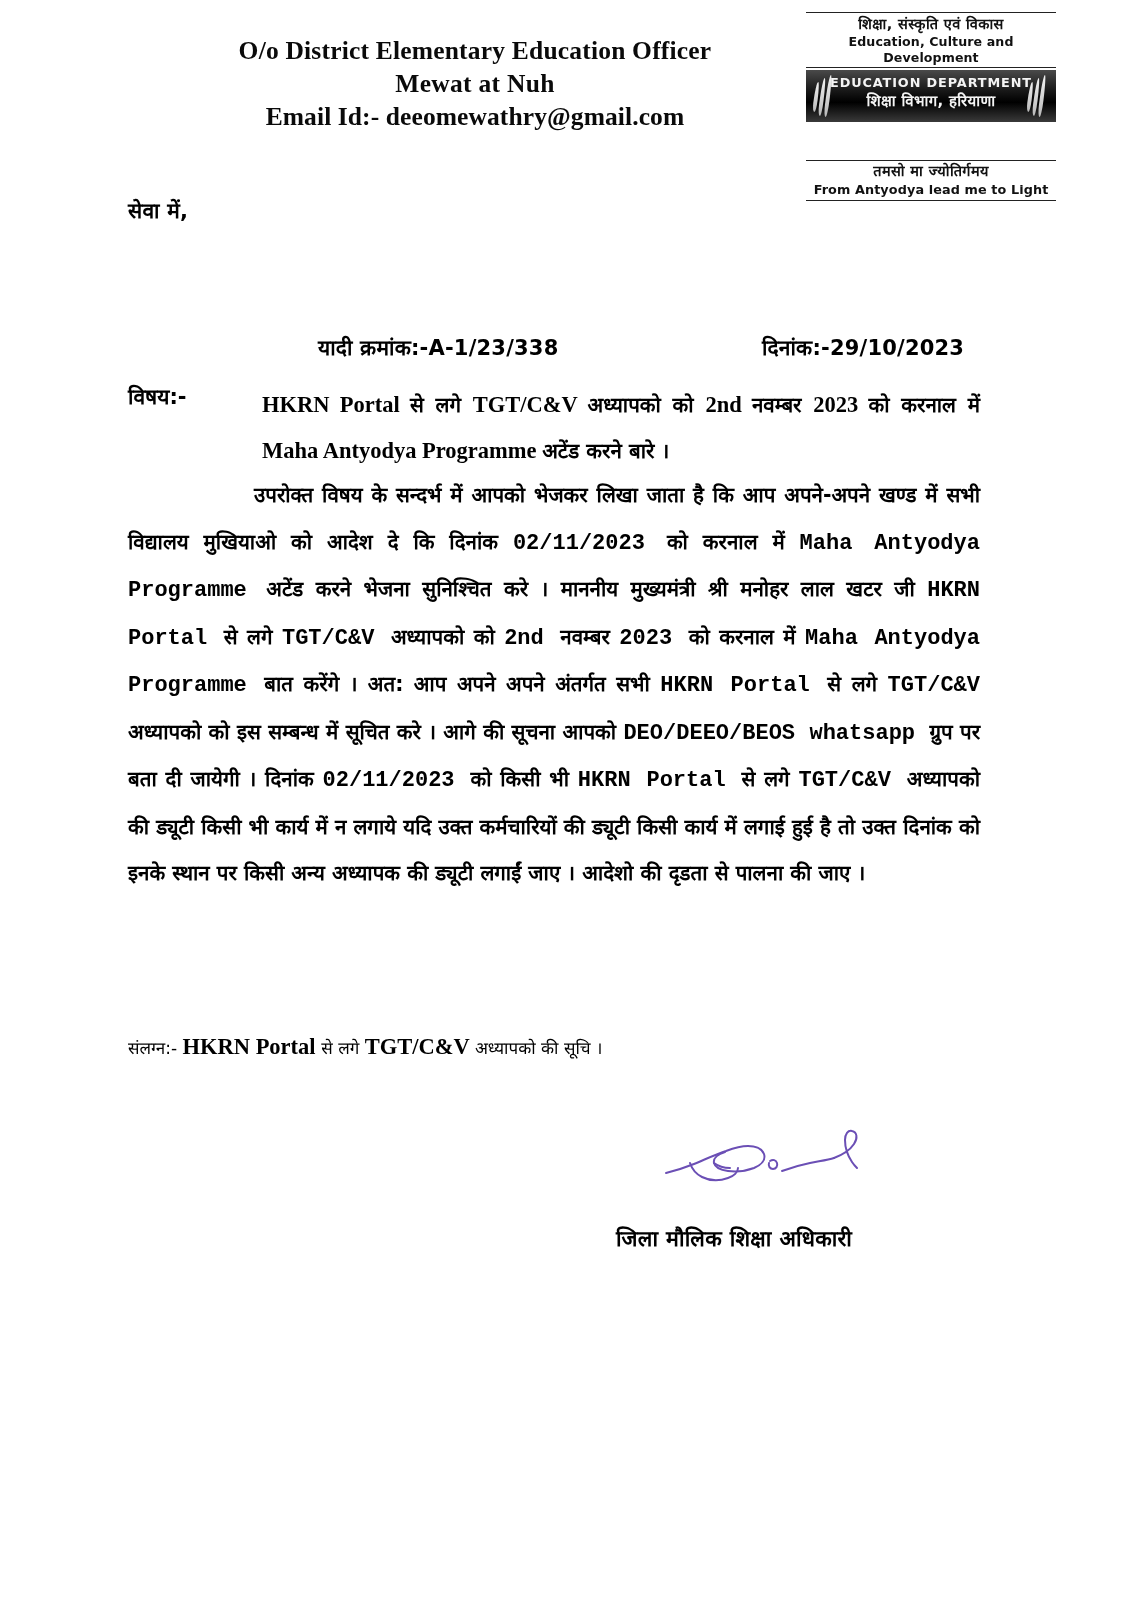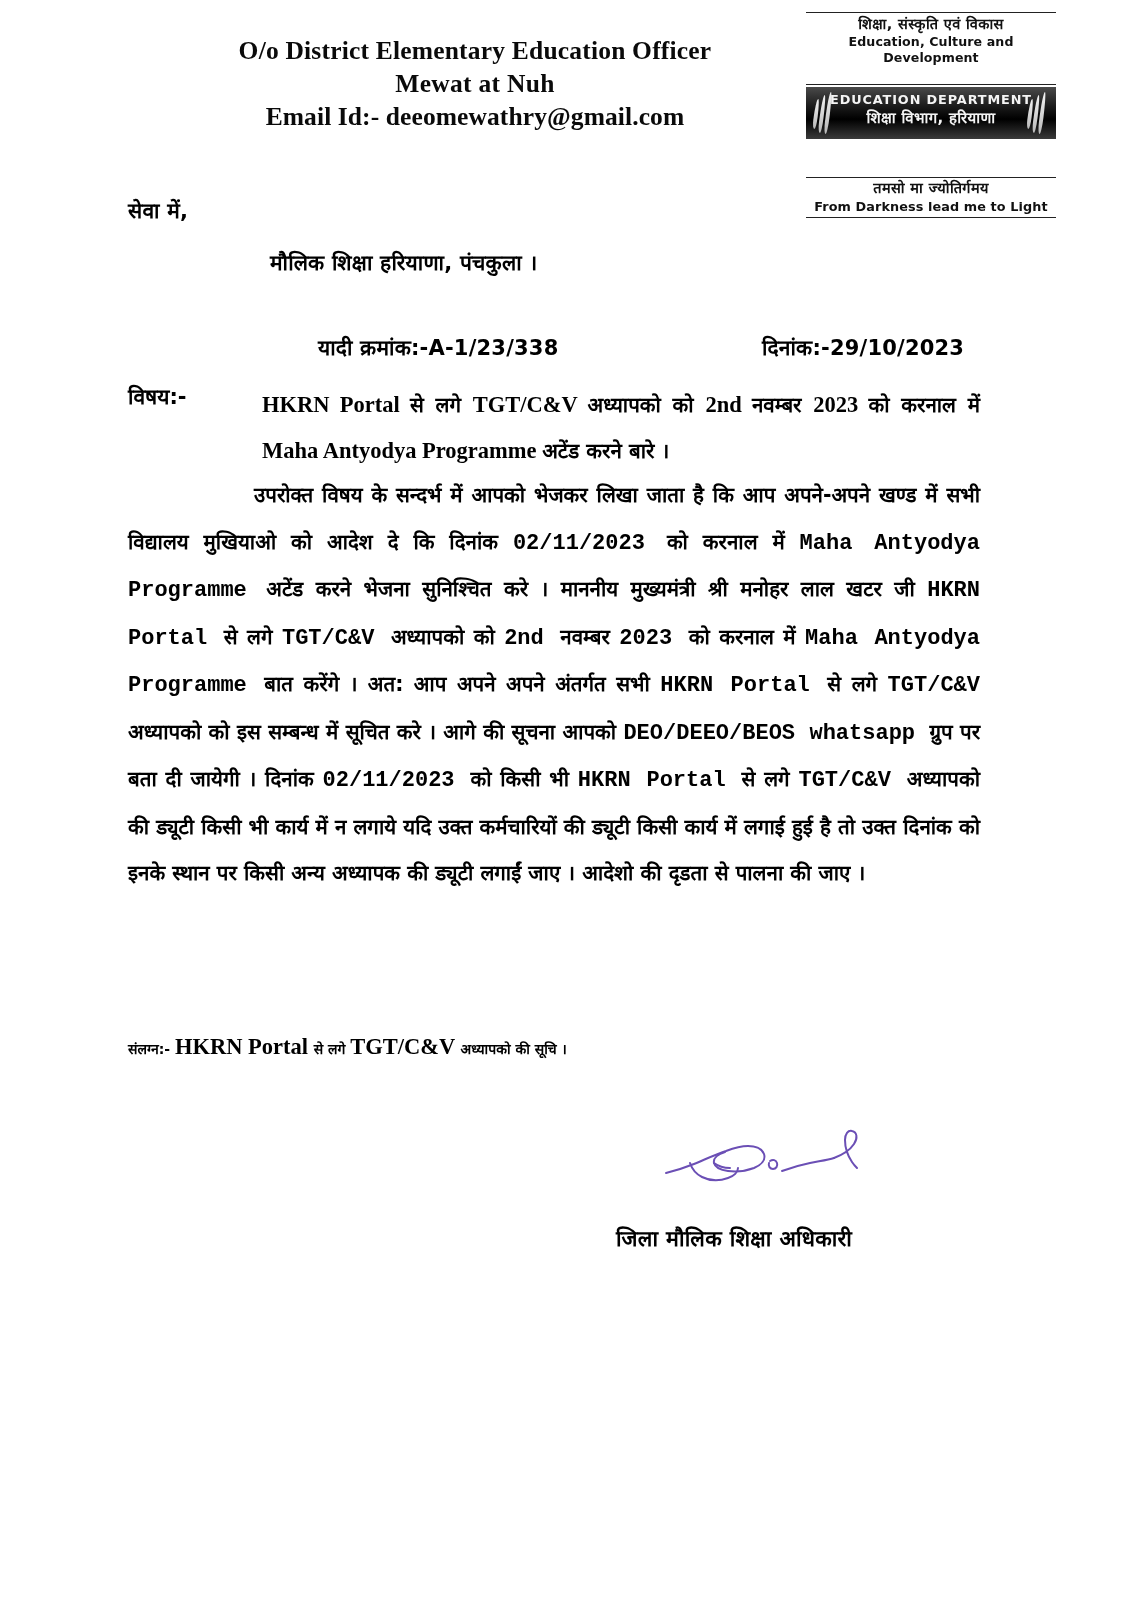--- a/index.html
+++ b/index.html
@@ -66,21 +66,21 @@
     letter-spacing: 0.4px;
     color: #111;
   }
   .emblem-eng-top {
     font-size: 12.6px;
     font-weight: bold;
     line-height: 16px;
     letter-spacing: 0.1px;
     color: #111;
     border-bottom: 1.5px solid #222;
-    padding-bottom: 18px;
+    padding-bottom: 1px;
   }
   .emblem-bar {
     position: relative;
     height: 52px;
     margin: 2px 0 2px 0;
     background: linear-gradient(180deg, #4a4a4a 0%, #1a1a1a 38%, #000000 62%, #3a3a3a 100%);
     overflow: hidden;
   }
   .emblem-bar .flame {
     position: absolute;
@@ -244,22 +244,22 @@
   .enclosure {
     position: absolute;
     left: 128px;
     top: 1034px;
     font-size: 22.5px;
     font-weight: bold;
     font-family: "Liberation Serif", "DejaVu Serif", serif;
   }
   .enclosure .hi {
     font-family: "DejaVu Sans", sans-serif;
-    font-size: 14px;
-    font-weight: bold;
+    font-size: 17px;
+    font-weight: normal;
   }
 
   
   .signature-area {
     position: absolute;
     left: 600px;
     top: 1105px;
     width: 460px;
     height: 200px;
   }
@@ -308,29 +308,28 @@
             <span></span>
             <span></span>
         </div>
         <div class="emblem-bar-text">
           <div class="emblem-dept-eng">EDUCATION DEPARTMENT</div>
           <div class="emblem-dept-hindi dev">शिक्षा विभाग, हरियाणा</div>
         </div>
       </div>
 
       <div class="emblem-hindi-bot dev">तमसो मा ज्योतिर्गमय</div>
-      <div class="emblem-eng-bot">From Darkness lead me to Light</div>
+      <div class="emblem-eng-bot">From Antyodya lead me to Light</div>
     </div>
 
   </div>
 
   <div class="to-label">सेवा में,</div>
 
   <div class="addressee">
-    <div>मौलिक शिक्षा हरियाणा, पंचकुला ।</div>
   </div>
 
   <div class="memo-no">यादी क्रमांक:-A-1/23/338</div>
   <div class="memo-date">दिनांक:-29/10/2023</div>
 
   <div class="subject-label">विषय:-</div>
   <div class="subject-body">
     <span class="en">HKRN Portal </span><span class="hi">से लगे </span><span class="en">TGT/C&amp;V </span><span class="hi">अध्यापको को </span><span class="en">2nd </span><span class="hi">नवम्बर </span><span class="en">2023 </span><span class="hi">को करनाल में </span><span class="en">Maha Antyodya Programme </span><span class="hi">अटेंड करने बारे ।</span>
   </div>
 

